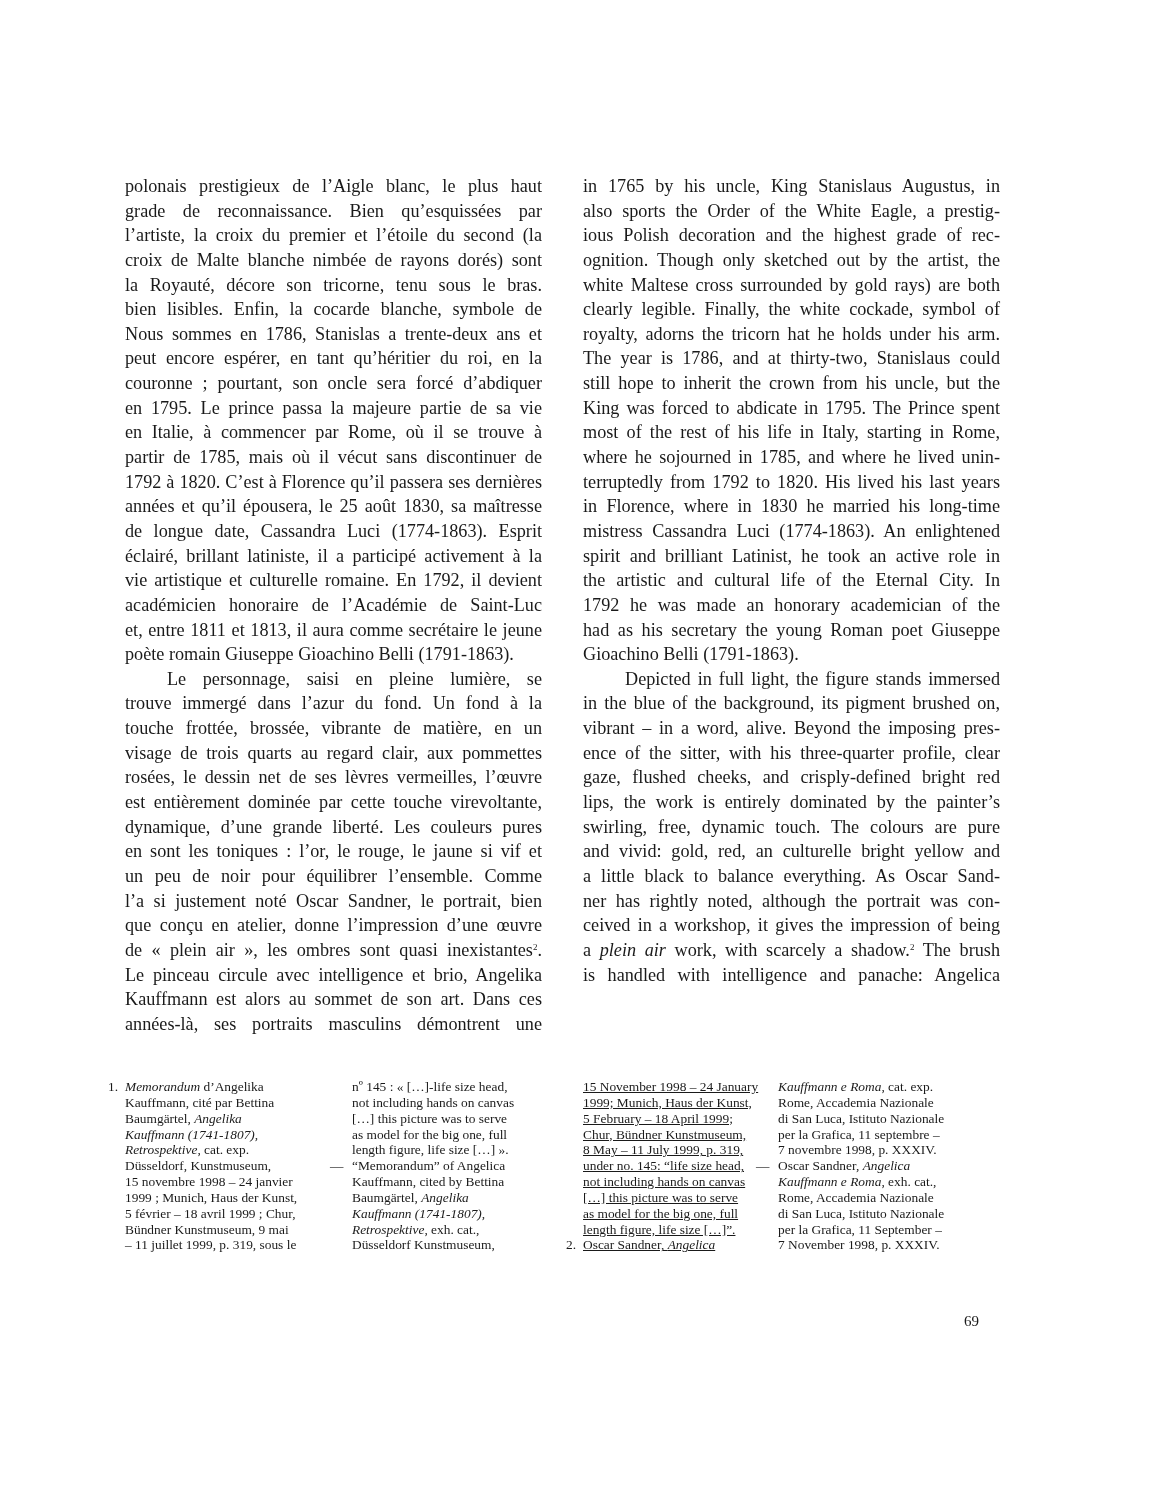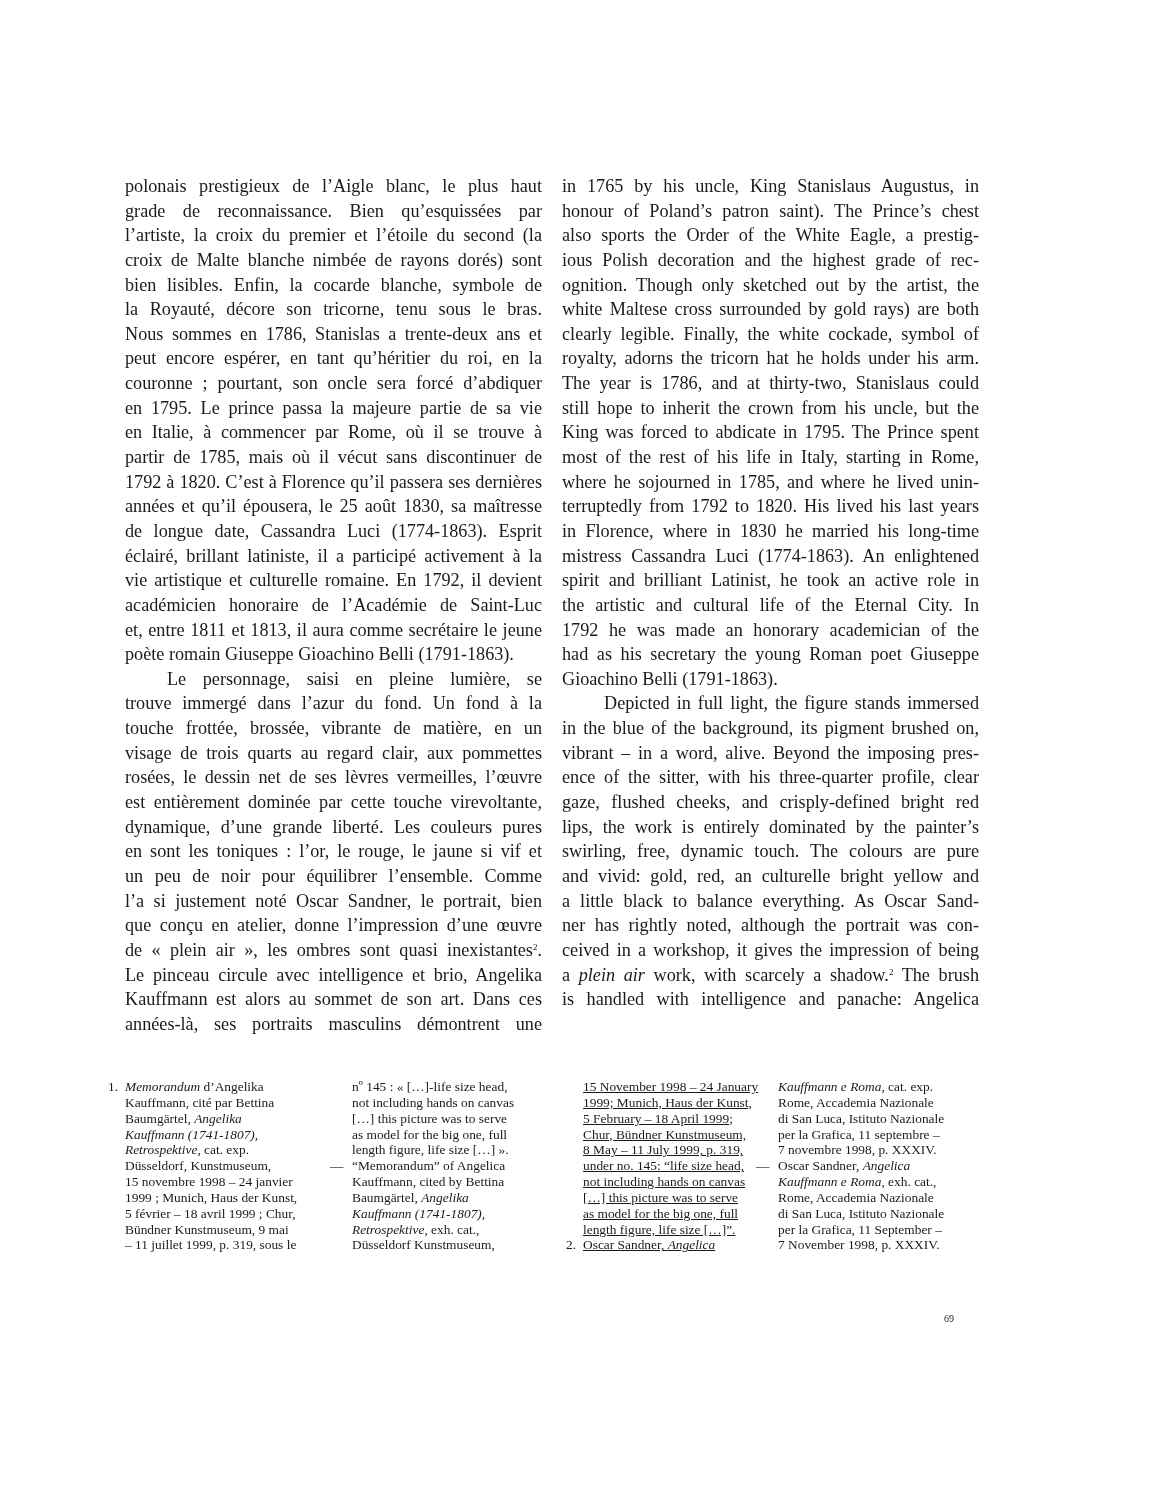--- a/index.html
+++ b/index.html
@@ -1,44 +1,44 @@
 <!DOCTYPE html>
 <html><head>
   <meta charset="utf-8">
   <style>
     html, body { margin: 0; padding: 0; background: #ffffff; }
     body { width: 1166px; height: 1499px; position: relative; overflow: hidden;
            font-family: "Liberation Serif", "DejaVu Serif", serif; color: #1a1a1a; }
     .col { position: absolute; top: 174px; width: 417px; font-size: 18.2px; line-height: 24.65px; }
     .col.left { left: 125px; }
-    .col.right { left: 562px; }
+    .col.right { left: 583px; }
     .line { display: block; white-space: nowrap; text-align: justify; text-align-last: justify; height: 24.65px; }
     .line.last { text-align-last: left; }
     .line.indent { padding-left: 42px; }
     .fn { position: absolute; top: 1079px; font-size: 13.4px; line-height: 15.85px; }
     .fn .line { height: 15.85px; text-align: left; text-align-last: left; }
     .fn1 { left: 125px; width: 200px; }
     .fn2 { left: 352px; width: 200px; }
     .fn3 { left: 583px; width: 200px; text-decoration: underline; }
     .fn4 { left: 778px; width: 200px; }
     .num { position: absolute; margin-left: -17px; }
     .dash { position: absolute; margin-left: -22px; }
     sup { font-size: 9px; vertical-align: 6px; line-height: 0; }
-    .folio { position: absolute; left: 944px; top: 1313px; font-size: 10px; }
+    .folio { position: absolute; left: 964px; top: 1313px; font-size: 15px; }
   </style>
 </head>
 <body>
 
 <div class="col left" id="colL">
     <span class="line">polonais prestigieux de l’Aigle blanc, le plus haut</span>
     <span class="line">grade de reconnaissance. Bien qu’esquissées par</span>
     <span class="line">l’artiste, la croix du premier et l’étoile du second (la</span>
     <span class="line">croix de Malte blanche nimbée de rayons dorés) sont</span>
+    <span class="line">la Royauté, décore son tricorne, tenu sous le bras.</span>
     <span class="line">bien lisibles. Enfin, la cocarde blanche, symbole de</span>
-    <span class="line">la Royauté, décore son tricorne, tenu sous le bras.</span>
     <span class="line">Nous sommes en 1786, Stanislas a trente-deux ans et</span>
     <span class="line">peut encore espérer, en tant qu’héritier du roi, en la</span>
     <span class="line">couronne ; pourtant, son oncle sera forcé d’abdiquer</span>
     <span class="line">en 1795. Le prince passa la majeure partie de sa vie</span>
     <span class="line">en Italie, à commencer par Rome, où il se trouve à</span>
     <span class="line">partir de 1785, mais où il vécut sans discontinuer de</span>
     <span class="line">1792 à 1820. C’est à Florence qu’il passera ses dernières</span>
     <span class="line">années et qu’il épousera, le 25 août 1830, sa maîtresse</span>
     <span class="line">de longue date, Cassandra Luci (1774-1863). Esprit</span>
     <span class="line">éclairé, brillant latiniste, il a participé activement à la</span>
@@ -57,21 +57,20 @@
     <span class="line">un peu de noir pour équilibrer l’ensemble. Comme</span>
     <span class="line">l’a si justement noté Oscar Sandner, le portrait, bien</span>
     <span class="line">que conçu en atelier, donne l’impression d’une œuvre</span>
     <span class="line">de « plein air », les ombres sont quasi inexistantes<sup>2</sup>.</span>
     <span class="line">Le pinceau circule avec intelligence et brio, Angelika</span>
     <span class="line">Kauffmann est alors au sommet de son art. Dans ces</span>
     <span class="line">années-là, ses portraits masculins démontrent une</span>
   </div>
 <div class="col right" id="colR">
     <span class="line">in 1765 by his uncle, King Stanislaus Augustus, in</span>
-    <span class="line">honour of Poland’s patron saint). The Prince’s chest</span>
     <span class="line">also sports the Order of the White Eagle, a prestig-</span>
     <span class="line">ious Polish decoration and the highest grade of rec-</span>
     <span class="line">ognition. Though only sketched out by the artist, the</span>
     <span class="line">white Maltese cross surrounded by gold rays) are both</span>
     <span class="line">clearly legible. Finally, the white cockade, symbol of</span>
     <span class="line">royalty, adorns the tricorn hat he holds under his arm.</span>
     <span class="line">The year is 1786, and at thirty-two, Stanislaus could</span>
     <span class="line">still hope to inherit the crown from his uncle, but the</span>
     <span class="line">King was forced to abdicate in 1795. The Prince spent</span>
     <span class="line">most of the rest of his life in Italy, starting in Rome,</span>

